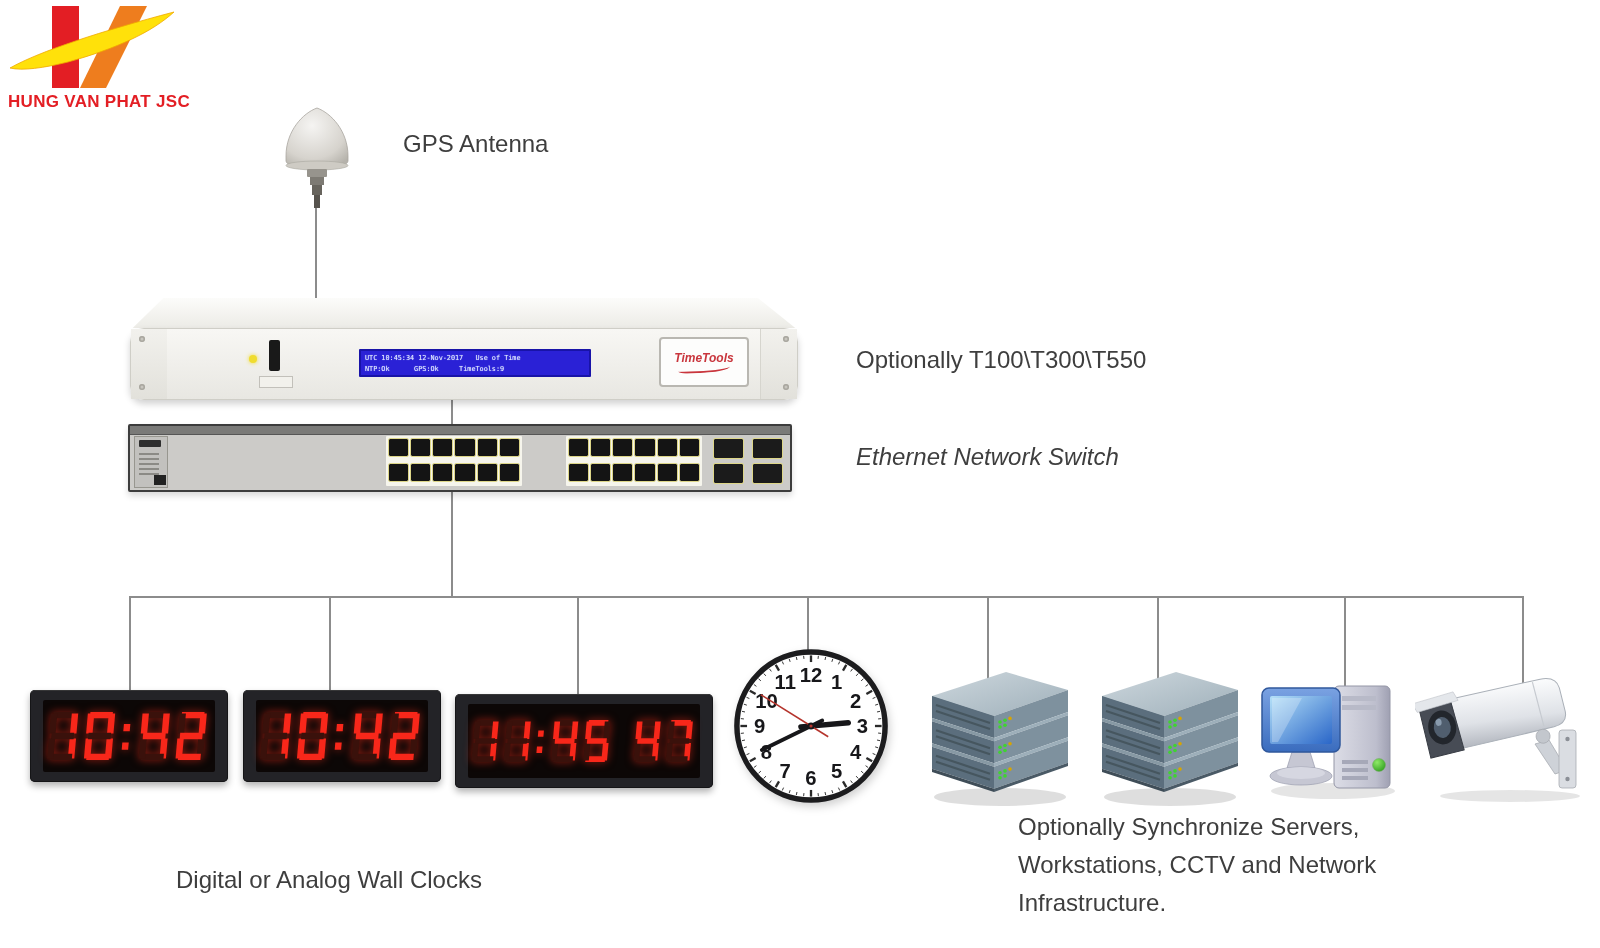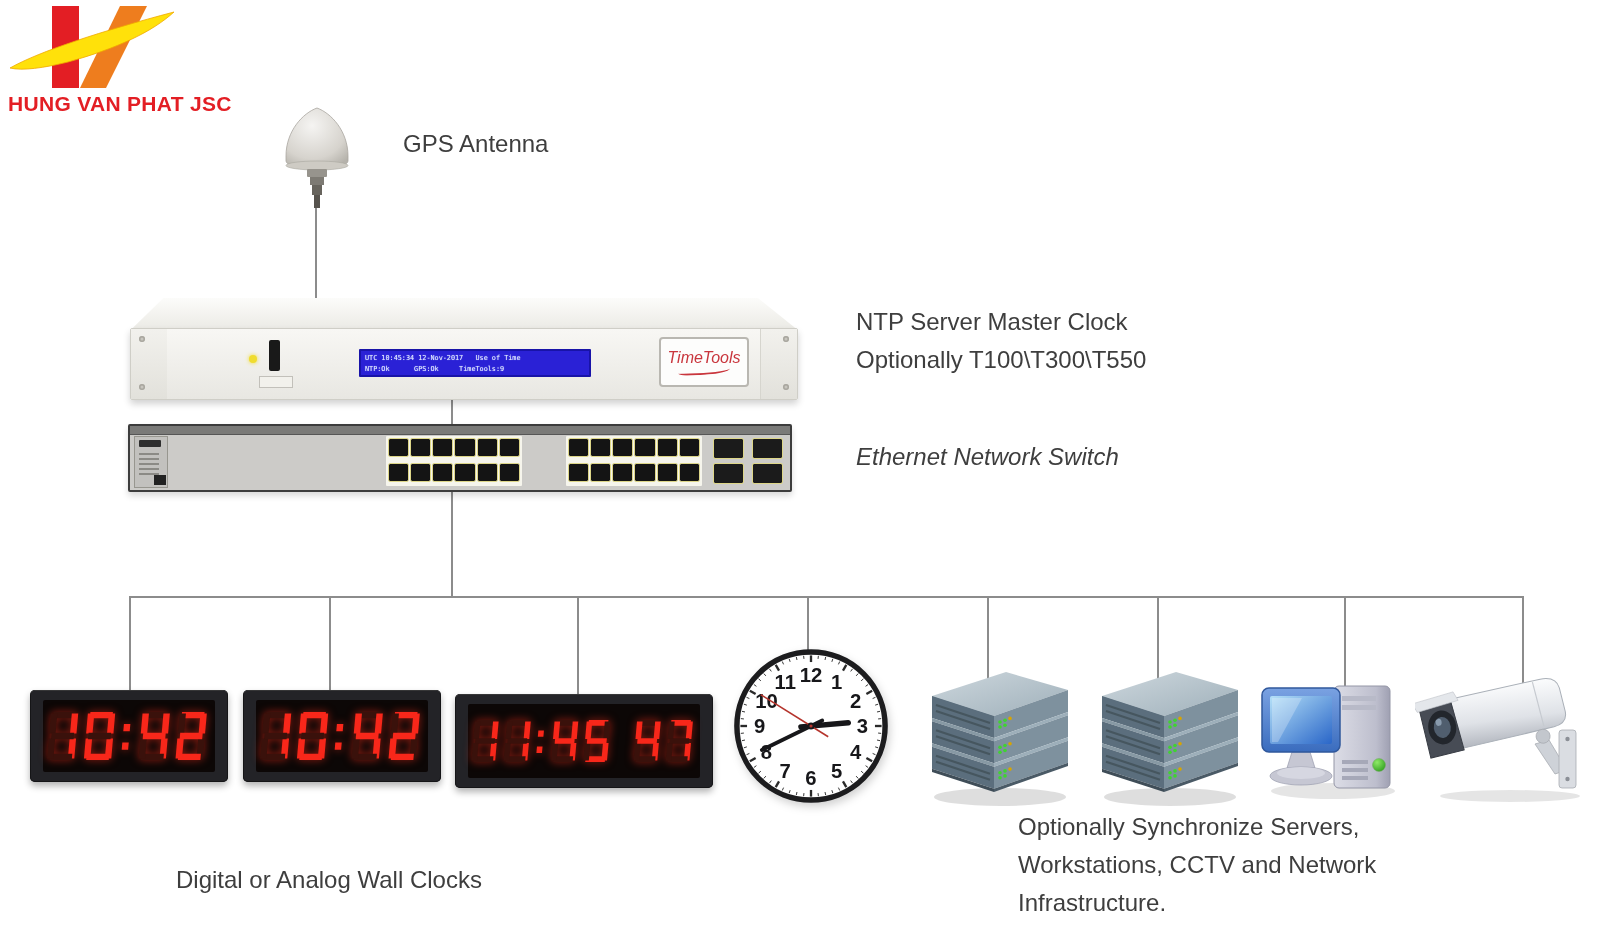--- a/index.html
+++ b/index.html
@@ -5,47 +5,47 @@
   html,body{margin:0;padding:0;background:#ffffff;}
   #stage{position:relative;width:1600px;height:948px;background:#ffffff;overflow:hidden;
          font-family:"Liberation Sans",sans-serif;}
   .abs{position:absolute;}
   .label{position:absolute;font-size:24px;color:#3e3e3e;line-height:38px;white-space:nowrap;}
   
   .vline{position:absolute;width:2px;background:#8c8c8c;z-index:1;}
   .hline{position:absolute;height:2px;background:#8c8c8c;z-index:1;}
   
   #logo{left:6px;top:4px;width:170px;height:86px;z-index:3;}
-  #logo-text{left:8px;top:92px;font-size:21px;font-weight:bold;color:#e31e24;letter-spacing:.3px;white-space:nowrap;}
+  #logo-text{left:8px;top:92px;font-size:17px;font-weight:bold;color:#e31e24;letter-spacing:.3px;white-space:nowrap;}
   
   #gps{left:271px;top:104px;width:92px;height:110px;z-index:2;}
   
   #ntp{left:130px;top:298px;width:668px;height:104px;z-index:2;}
   #ntp .topface{position:absolute;left:0;top:0;width:100%;height:30px;
     background:linear-gradient(#fcfcfa,#ecebe6);
     clip-path:polygon(5% 0,94% 0,99.6% 100%,0.4% 100%);}
   #ntp .body{position:absolute;left:0;top:30px;width:666px;height:70px;
-    background:linear-gradient(#f8f7f4,#e8e7e2);border:1px solid #cfcec7;border-radius:2px;
+    background:linear-gradient(#f8f7f4,#e8e7e2);border:1px solid #cfcec7;border-radius:14px;
     box-shadow:0 4px 7px rgba(0,0,0,.18);}
   .ear{position:absolute;top:0;width:36px;height:100%;background:linear-gradient(#f2f1ed,#e2e1db);}
   .ear.left{left:0;border-right:1px solid #d6d5cе;}
   .ear.right{right:0;border-left:1px solid #d6d5ce;}
   .screw{position:absolute;width:6px;height:6px;border-radius:50%;background:#c8c6bf;box-shadow:inset 0 0 0 1.5px #a9a79f;}
   .led-dot{position:absolute;left:118px;top:26px;width:8px;height:8px;border-radius:50%;
     background:#f0dc2e;box-shadow:0 0 4px #f0dc2e;}
   .usb-port{position:absolute;left:138px;top:11px;width:11px;height:31px;background:#191919;border-radius:2px;}
   .usb-label{position:absolute;left:128px;top:47px;width:32px;height:10px;border:1px solid #c2c0ba;background:#f2f1ec;}
   .lcd{position:absolute;left:228px;top:20px;width:232px;height:28px;background:#2a21d6;
     border:2px solid #1813a8;border-radius:1px;overflow:hidden;
     font-family:"DejaVu Sans Mono",monospace;font-size:6.8px;line-height:11px;color:#dfe5ff;
     white-space:pre;padding:2px 4px;box-sizing:border-box;text-shadow:0 0 1px #aebafc;}
   .badge{position:absolute;left:528px;top:8px;width:86px;height:46px;background:#fdfdfc;
     border:2px solid #b9b7b1;border-radius:4px;display:flex;flex-direction:column;
     align-items:center;justify-content:center;}
-  .badge span{font-size:16px;font-style:italic;font-weight:normal;color:#c9363d;}
+  .badge span{font-size:12px;font-style:italic;font-weight:bold;color:#c9363d;}
   .tt-swoosh{width:52px;height:6px;border-bottom:2px solid #c9363d;border-radius:0 0 70% 40%;transform:rotate(-3deg);}
   
   #switch{left:128px;top:424px;width:664px;height:68px;background:#cccbc8;
     border:2px solid #3c3c3c;border-radius:2px;box-sizing:border-box;z-index:2;
     box-shadow:0 4px 6px rgba(0,0,0,.15);}
   #switch .topstrip{position:absolute;left:0;top:0;width:100%;height:8px;background:#7a7a78;border-bottom:1px solid #565656;}
   .sw-panel{position:absolute;left:4px;top:10px;width:32px;height:50px;background:#c2c1be;border:1px solid #97968f;}
   .sw-slot{position:absolute;left:4px;top:3px;width:22px;height:7px;background:#2e2e2e;border-radius:1px;}
   .sw-row{position:absolute;left:4px;width:20px;height:2px;background:#8b8a85;}
   .sw-sq{position:absolute;right:1px;bottom:2px;width:12px;height:10px;background:#222;}
@@ -119,21 +119,20 @@
       <div class="led-dot"></div>
       <div class="usb-port"></div>
       <div class="usb-label"></div>
       <div class="lcd"><span>UTC 10:45:34 12-Nov-2017   Use of Time</span><br><span>NTP:Ok      GPS:Ok     TimeTools:9</span></div>
       <div class="badge">
         <span>TimeTools</span>
         <div class="tt-swoosh"></div>
       </div>
     </div>
   </div>
-  <div class="label" style="left:856px;top:303px;">NTP Server Master Clock</div>
   <div class="label" style="left:856px;top:341px;">Optionally T100\T300\T550</div>
 
   <div class="vline" style="left:451px;top:400px;height:26px;"></div>
 
   <div id="switch" class="abs">
     <div class="topstrip"></div>
     <div class="sw-panel">
       <div class="sw-slot"></div>
       <div class="sw-row" style="top:16px;"></div>
         <div class="sw-row" style="top:21px;"></div>

